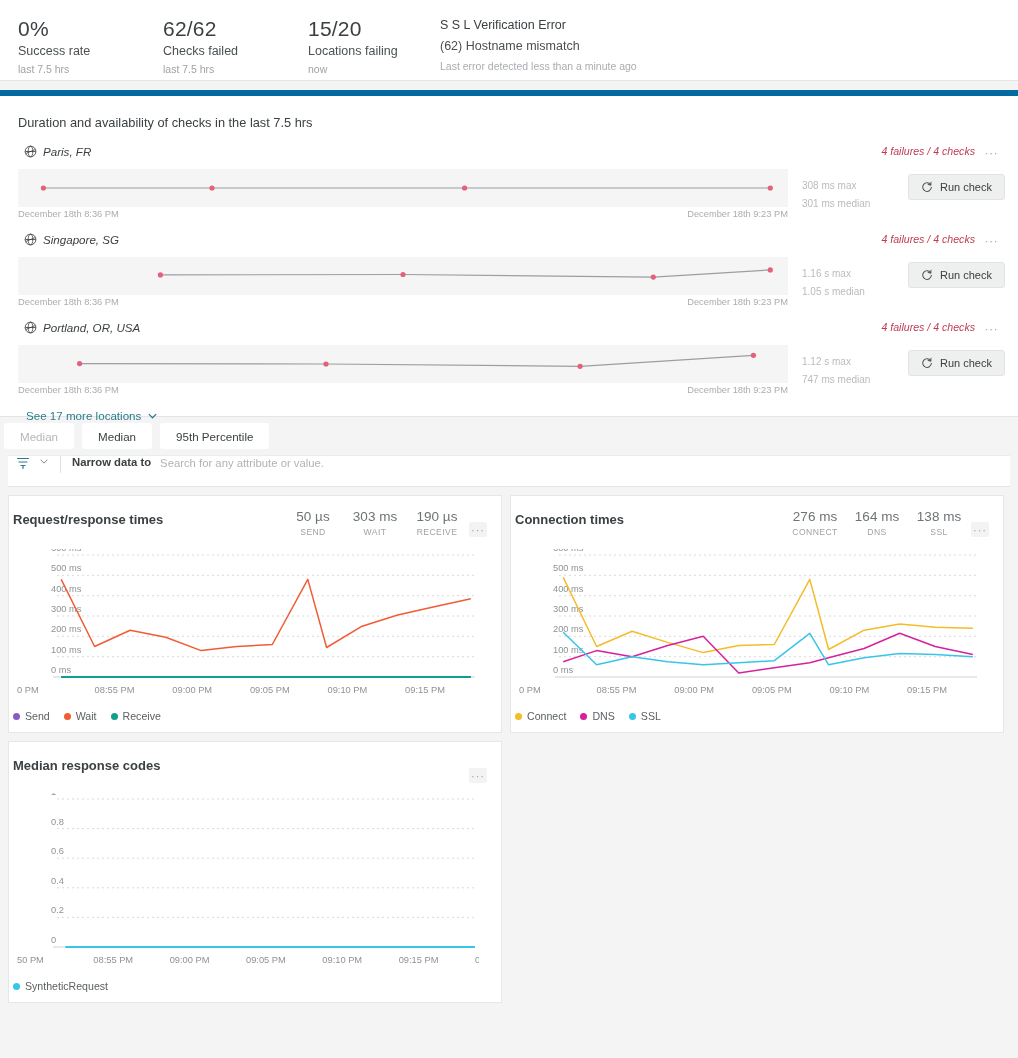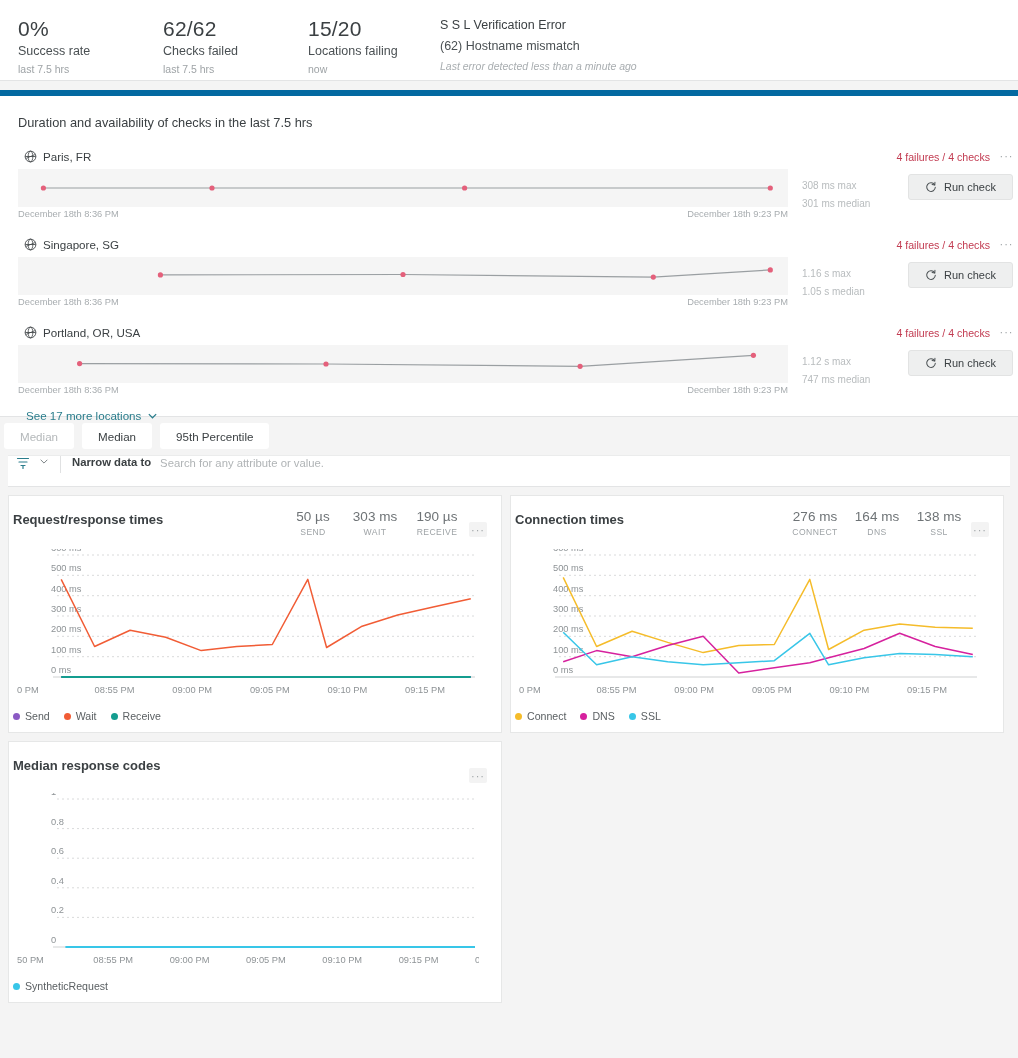--- a/index.html
+++ b/index.html
@@ -41,42 +41,43 @@
     margin-top: 2px;
   }
   .si-0 { margin-left: 18px; width: 145px; }
   .si-1 { width: 145px; }
   .si-2 { width: 120px; }
   .si-3 { margin-left: 12px; }
   .err-title {
     font-size: 12.5px; color: #3b4043; line-height: 18px; font-weight: 400;
   }
   .err-sub { font-size: 12.5px; color: #4a5053; line-height: 18px; margin-top: 3px; }
-  .err-note { font-size: 10.5px; color: #a8adb0; line-height: 15px; margin-top: 4px; font-style: italic; }
+  .err-note { font-size: 10.5px; color: #a8adb0; line-height: 15px; margin-top: 4px; }
 
   
   .locations-panel {
     background: #fff;
     margin-top: 9px;
     border-top: 6px solid #0369a1;
     border-bottom: 1px solid #e3e4e5;
     padding: 12px 0 4px 0;
     height: 327px;
   }
   .panel-title {
     font-size: 12.8px;
     color: #3b4043;
     margin: 6px 0 0 18px;
     line-height: 17px;
   }
   .loc-block { margin-top: 14px; }
   .loc-head {
-    display: flex; align-items: flex-end;
-    margin: 0 3px 0 24px;
+    display: flex; align-items: flex-start;
+    margin: 0 18px 0 24px;
     height: 18px;
+    font-style: italic;
   }
   .globe-icon { width: 13px; height: 13px; flex: 0 0 13px; margin-right: 6px; }
   .loc-name { font-size: 11.6px; color: #3b4043; }
   .loc-spacer { flex: 1; }
   .fail-text { font-size: 10.6px; color: #c23b51; margin-right: 8px; }
   .kebab {
     width: 17px; height: 15px; border-radius: 2px;
     display: flex; align-items: center; justify-content: center;
     color: #9ea3a6; font-size: 11px; letter-spacing: 1px;
     background: transparent;
@@ -95,21 +96,21 @@
   }
   .loc-stats {
     width: 92px; margin-left: 14px; padding-top: 8px;
   }
   .loc-stats div { font-size: 10px; color: #b8bcbe; line-height: 18px; }
   .run-check {
     margin-left: 14px; margin-top: 5px;
     background: #eeefef;
     border: 1px solid #e2e3e3;
     border-radius: 3px;
-    width: 105px; height: 26px;
+    width: 97px; height: 26px;
     display: flex; align-items: center; justify-content: center;
     font-size: 11px; color: #3b4043;
     cursor: pointer;
   }
   .run-check svg { width: 12px; height: 12px; margin-right: 7px; }
   .see-more {
     margin: 14px 0 0 26px;
     font-size: 11.6px; color: #2a7d8c;
     display: inline-flex; align-items: center; cursor: pointer;
   }

